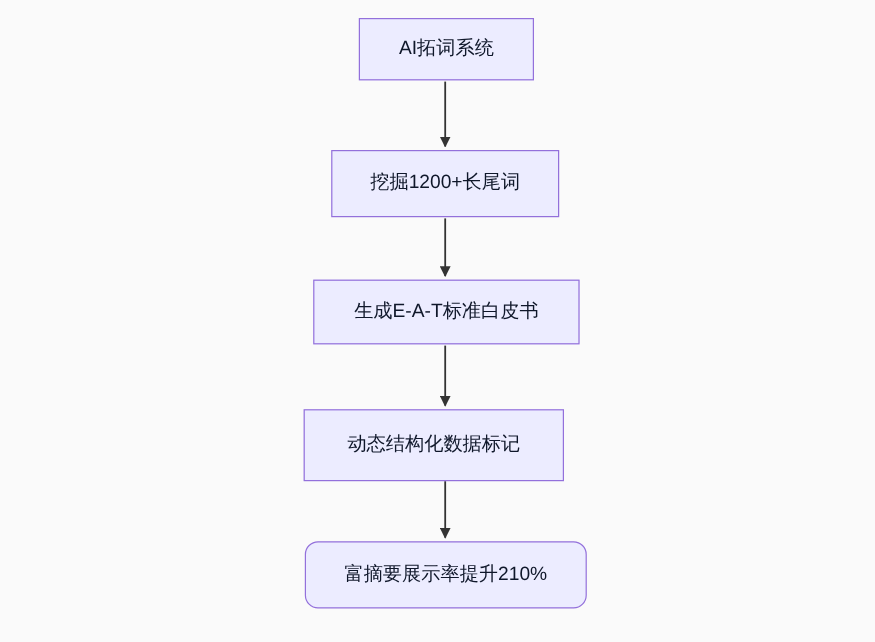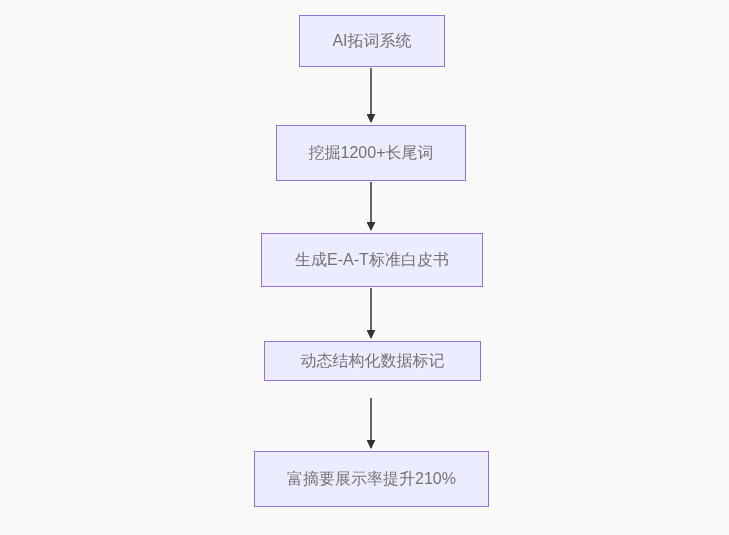--- a/index.html
+++ b/index.html
@@ -28,29 +28,29 @@
     box-sizing: border-box;
     background: #ECECFF;
     border: 1px solid #9370DB;
     display: flex;
     align-items: center;
     justify-content: center;
     text-align: center;
   }
   .node span {
     font-size: 16px;
-    color: #737373;
+    color: #0f172a;
     line-height: 1.2;
     white-space: nowrap;
   }
   #node-1 { left: 299px; top: 15px;  width: 146px; height: 52px; }
   #node-2 { left: 276px; top: 125px; width: 190px; height: 56px; align-items: center; }
   #node-3 { left: 261px; top: 233px; width: 222px; height: 54px; text-align: right; }
-  #node-4 { left: 264px; top: 341px; width: 217px; height: 40px; }
-  #node-5 { left: 254px; top: 451px; width: 235px; height: 56px; }
+  #node-4 { left: 253px; top: 341px; width: 217px; height: 60px; }
+  #node-5 { left: 254px; top: 451px; width: 235px; height: 56px; border-radius: 11px; }
 </style>
 </head>
 <body>
 
 <div class="canvas">
 
   <svg class="edges" viewBox="0 0 729 535" xmlns="http://www.w3.org/2000/svg">
     <defs>
       <marker id="arrowhead" viewBox="0 0 10 10" markerWidth="9" markerHeight="9" refX="9" refY="5" orient="auto" markerUnits="userSpaceOnUse">
         <path d="M0,0 L10,5 L0,10 z" fill="#333333"></path>

